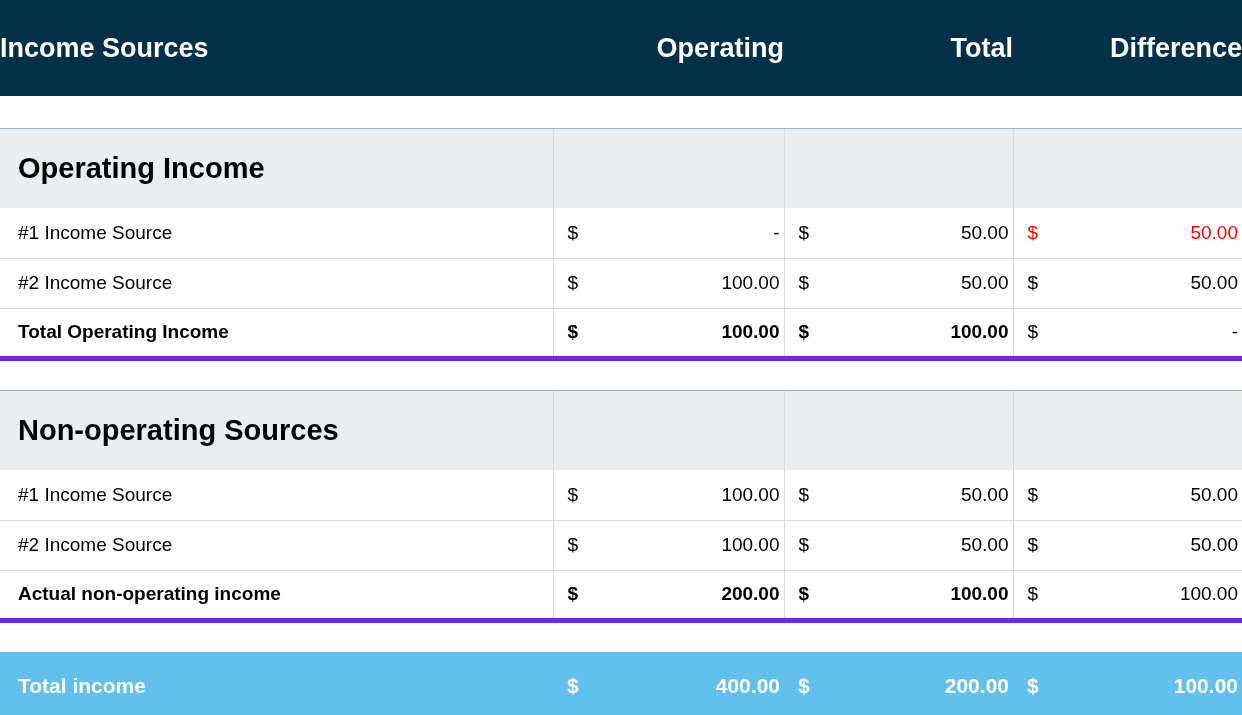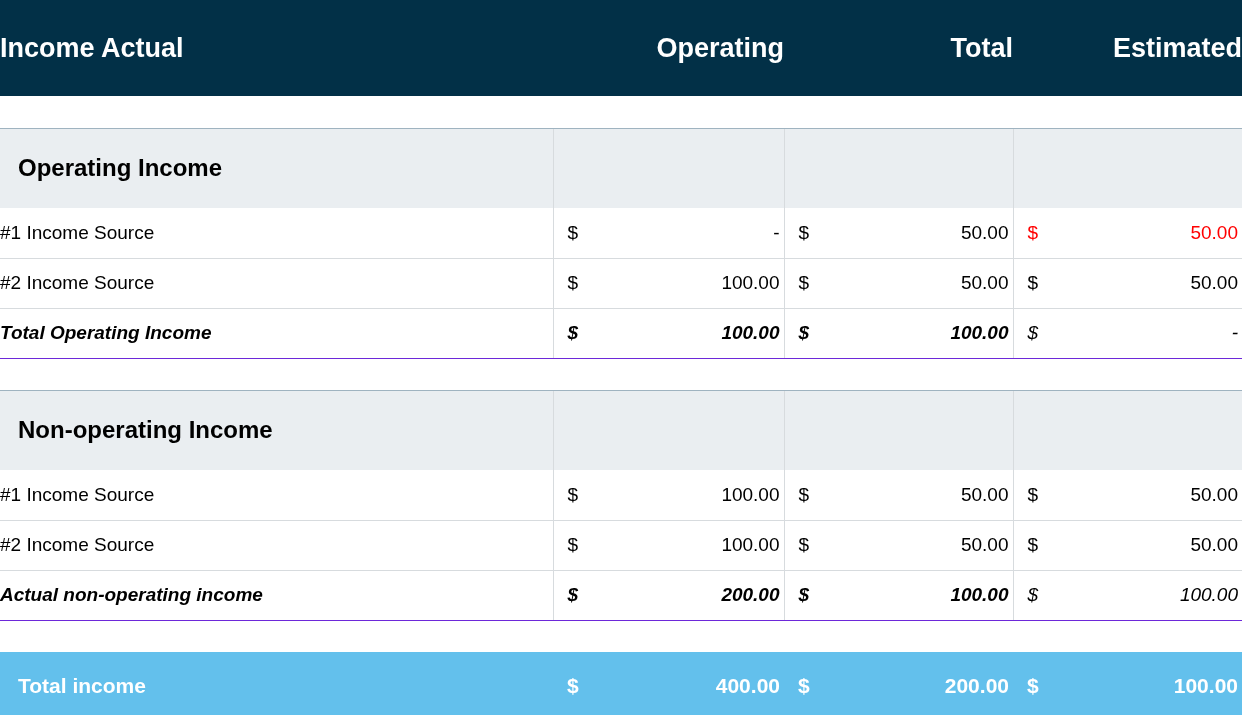--- a/index.html
+++ b/index.html
@@ -55,21 +55,21 @@
     background: #ffffff;
     border: none;
     padding: 0;
   }
   tr.spacer-row.with-top td { border-top: 1px solid #9fb3c0; }
 
   
   tr.section-row td {
     background: #eaeef1;
     height: 80px;
-    font-size: 24px;
+    font-size: 29px;
     font-weight: bold;
     color: #000000;
     padding: 0 0 0 18px;
     vertical-align: middle;
     border-top: 1px solid #9fb3c0;
     border-bottom: none;
   }
   tr.section-row td.sec-pad {
     padding: 0;
     border-left: 1px solid #d7dbde;
@@ -78,28 +78,29 @@
   
   tr.data-row td {
     height: 50px;
     font-size: 19px;
     vertical-align: middle;
     border-bottom: 1px solid #d7dbde;
     background: #ffffff;
     padding: 0;
   }
   tr.data-row td.cell-label {
+    padding-left: 18px;
     text-align: left;
     white-space: nowrap;
   }
   tr.data-row td.cell-num {
     border-left: 1px solid #d7dbde;
     padding: 0;
   }
-  tr.data-row.total-sub td { border-bottom: 1px solid #6d28d9; font-style: italic; }
+  tr.data-row.total-sub td { border-bottom: 5px solid #6d28d9; }
 
   .money {
     display: flex;
     align-items: center;
     justify-content: space-between;
     padding: 0 4px 0 14px;
     width: 100%;
   }
   .money .sym { flex: 0 0 auto; }
   .money .val { flex: 0 0 auto; text-align: right; }
@@ -128,24 +129,24 @@
   <table class="budget">
     <colgroup>
       <col class="c-label">
         <col class="c-est">
         <col class="c-act">
         <col class="c-diff">
     </colgroup>
     <tbody>
 
       <tr class="head-row">
-        <td class="head-label">Income Actual</td>
+        <td class="head-label">Income Sources</td>
         <td class="head-num">Operating</td>
         <td class="head-num">Total</td>
-        <td class="head-num">Estimated</td>
+        <td class="head-num">Difference</td>
       </tr>
 
       <tr class="spacer-row">
         <td colspan="4"></td>
       </tr>
 
     <tr class="section-row">
           <td>Operating Income</td>
           <td class="sec-pad"></td>
           <td class="sec-pad"></td>
@@ -211,21 +212,21 @@
             <div class="money">
               <span class="sym">$</span>
               <span class="val">-</span>
             </div>
           </td>
         </tr>
         <tr class="spacer-row with-top">
           <td colspan="4"></td>
         </tr>
         <tr class="section-row">
-          <td>Non-operating Income</td>
+          <td>Non-operating Sources</td>
           <td class="sec-pad"></td>
           <td class="sec-pad"></td>
           <td class="sec-pad"></td>
         </tr>
         <tr class="data-row">
           <td class="cell-label">#1 Income Source</td>
           <td class="cell-num">
             <div class="money">
               <span class="sym">$</span>
               <span class="val">100.00</span>

